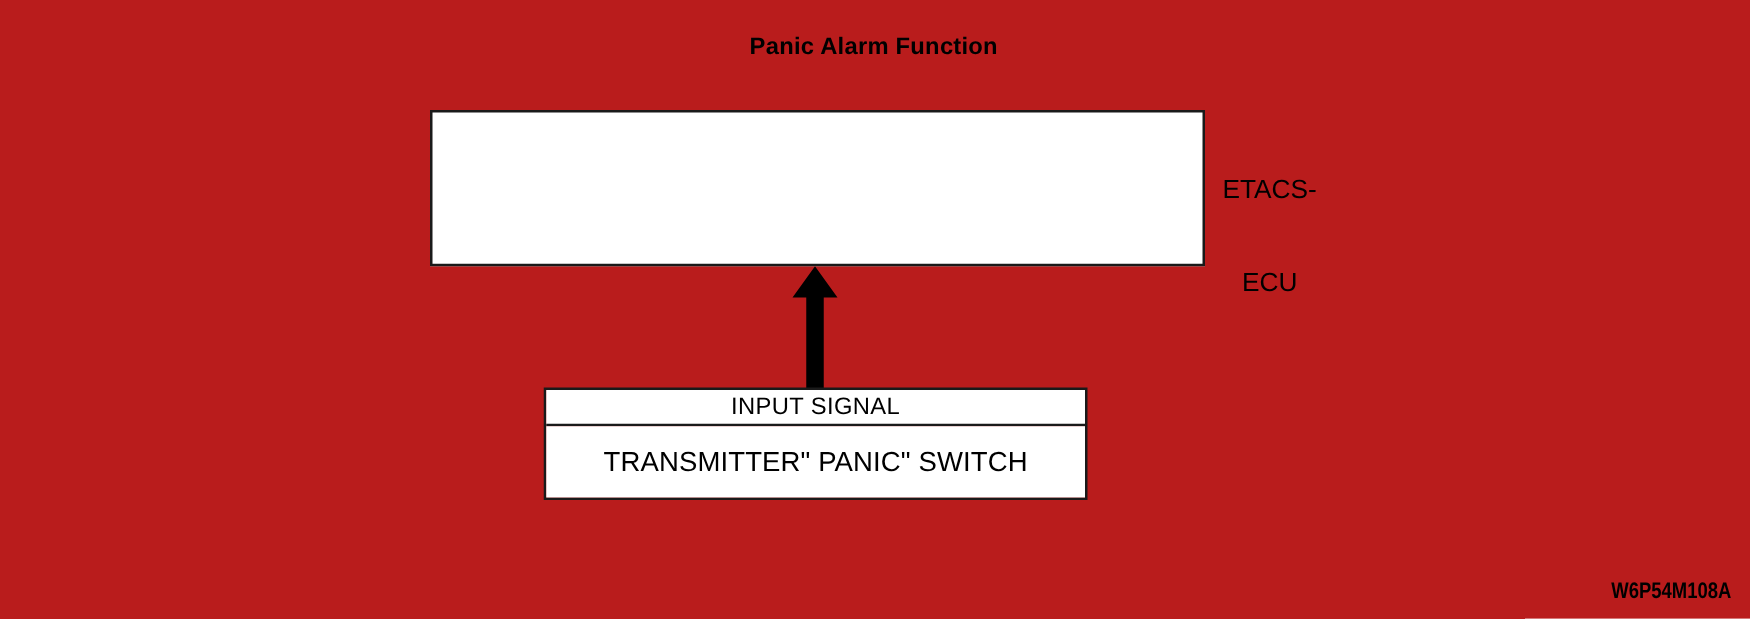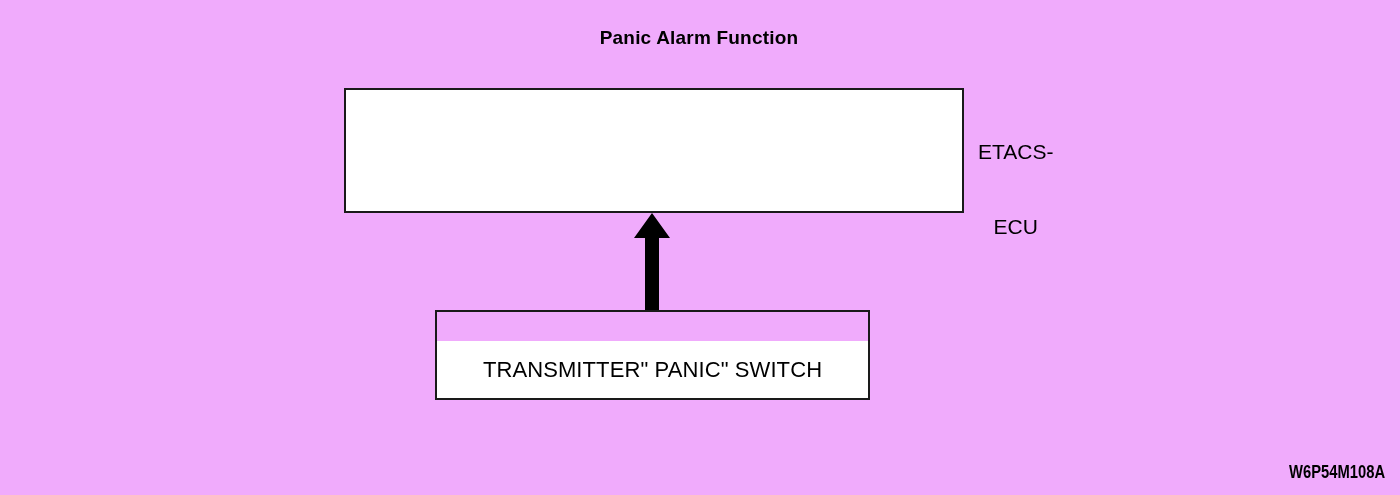--- a/index.html
+++ b/index.html
@@ -4,21 +4,21 @@
 <style>
   html, body {
     margin: 0;
     padding: 0;
     background: #ffffff;
   }
   #canvas {
     position: relative;
     width: 1400px;
     height: 495px;
-    background: #f0abfc;
+    background: #b91c1c;
     overflow: hidden;
     font-family: "Liberation Sans", sans-serif;
     color: #000000;
   }
 
   
   .diagram-title {
     position: absolute;
     left: 0;
     top: 27px;
@@ -139,20 +139,23 @@
   <div class="ecu-label">
     <span class="line">ETACS-</span>
     <span class="line">ECU</span>
   </div>
 
   <svg class="signal-arrow" viewBox="0 0 42 98" width="42" height="98" preserveAspectRatio="none">
     <polygon points="21,0 39,25 28,25 28,98 14,98 14,25 3,25" fill="#000000"></polygon>
   </svg>
 
   <div class="input-group">
+    <div class="input-header">
+      <span class="input-header-text">INPUT SIGNAL</span>
+    </div>
     <div class="input-body">
       <span class="input-body-text">TRANSMITTER" PANIC" SWITCH</span>
     </div>
   </div>
 
   <div class="figure-code">W6P54M108A</div>
 
 </div>
 
 </body></html>

